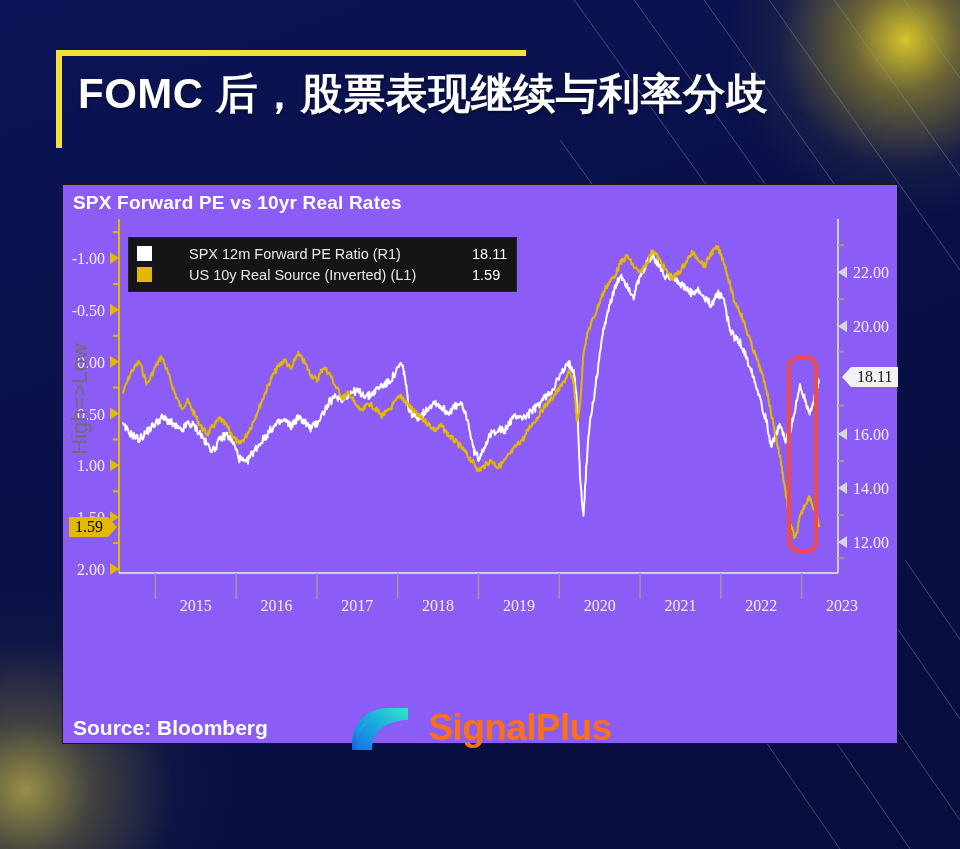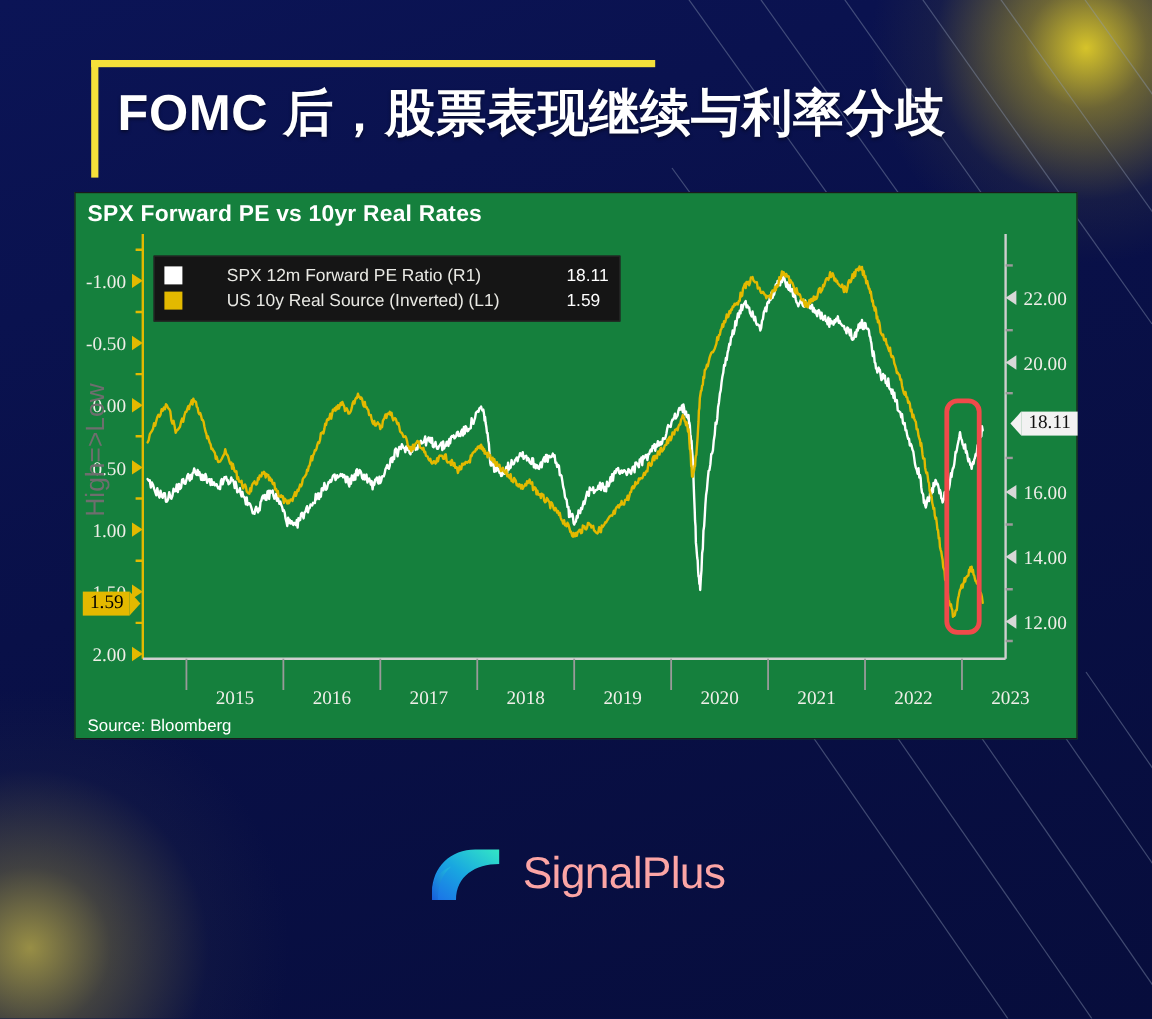--- a/index.html
+++ b/index.html
@@ -17,46 +17,46 @@
     position:absolute; inset:0;
     background:
       radial-gradient(circle 230px at 905px 40px, rgba(225,205,40,0.95) 0%, rgba(190,170,35,0.55) 22%, rgba(70,70,60,0.22) 55%, rgba(10,19,82,0) 78%),
       radial-gradient(circle 270px at 25px 790px, rgba(200,185,70,0.75) 0%, rgba(150,140,60,0.40) 25%, rgba(45,50,70,0.18) 55%, rgba(10,19,82,0) 80%),
       linear-gradient(160deg, #0b1456 0%, #091048 45%, #070d3c 100%);
   }
   .bg-lines { position:absolute; inset:0; }
   .bg-lines line { stroke:#8e9bb5; stroke-width:1; opacity:.42; }
 
   
-  #title-block { position:absolute; left:56px; top:50px; z-index:3;margin-left:20px; }
+  #title-block { position:absolute; left:56px; top:50px; z-index:3; }
   .title-bracket { position:absolute; left:0; top:0; width:470px; height:98px; }
   .title-bracket .top-bar { position:absolute; left:0; top:0; width:470px; height:6px; background:#f5e03a; }
   .title-bracket .left-bar { position:absolute; left:0; top:0; width:6px; height:98px; background:#f5e03a; }
   #page-title {
     position:relative; left:22px; top:16px;
     font-size:42px; font-weight:bold; color:#ffffff;
     letter-spacing:.5px; white-space:nowrap;
     text-shadow:0 2px 3px rgba(0,0,0,.45);
   }
 
   
   #chart-panel {
-    position:absolute; left:62px; top:160px;
-    width:836px; height:456px;
-    background:#15803d; z-index:3;
+    position:absolute; left:62px; top:184px;
+    width:836px; height:560px;
+    background:#8b5cf6; z-index:3;
     border:1px solid #1a1a1a;
   }
   #chart-title {
     position:absolute; left:10px; top:7px;
     font-size:19px; font-weight:bold; color:#ffffff;
     letter-spacing:.2px;
   }
   #chart-source {
     position:absolute; left:10px; bottom:3px;
-    font-size:14px; font-weight:normal; color:#ffffff;
+    font-size:21px; font-weight:bold; color:#ffffff;
   }
   #plot-svg { position:absolute; left:0; top:0; }
 
   .axis-label { font-family:"Liberation Serif", serif; fill:#efeee8; font-size:16px; }
   .axis-label-r { font-family:"Liberation Serif", serif; fill:#efeee8; font-size:16px; }
   .vert-axis-title { font-family:"Liberation Sans", sans-serif; fill:#6e6e6e; font-size:22px; }
   .xtick-label { font-family:"Liberation Serif", serif; fill:#efeee8; font-size:16px; }
 
   
   #legend-box {
@@ -105,21 +105,21 @@
   }
 
   
   #logo-block {
     position:absolute; left:0; right:0; top:700px;
     display:flex; align-items:center; justify-content:center; gap:16px;
     z-index:3;
   }
   #logo-mark { width:64px; height:56px; flex:0 0 auto; }
   #logo-text {
-    font-size:37px; font-weight:normal; color:#fca5a5; letter-spacing:-.6px;
+    font-size:37px; font-weight:bold; color:#f97316; letter-spacing:-.6px;
   }
 </style>
 </head>
 <body>
 
 <div id="bg-layer">
   <div class="bg-base"></div>
   <svg class="bg-lines" width="960" height="849">
     <line x1="560" y1="-20" x2="760" y2="260"></line>
     <line x1="620" y1="-20" x2="830" y2="275"></line>

